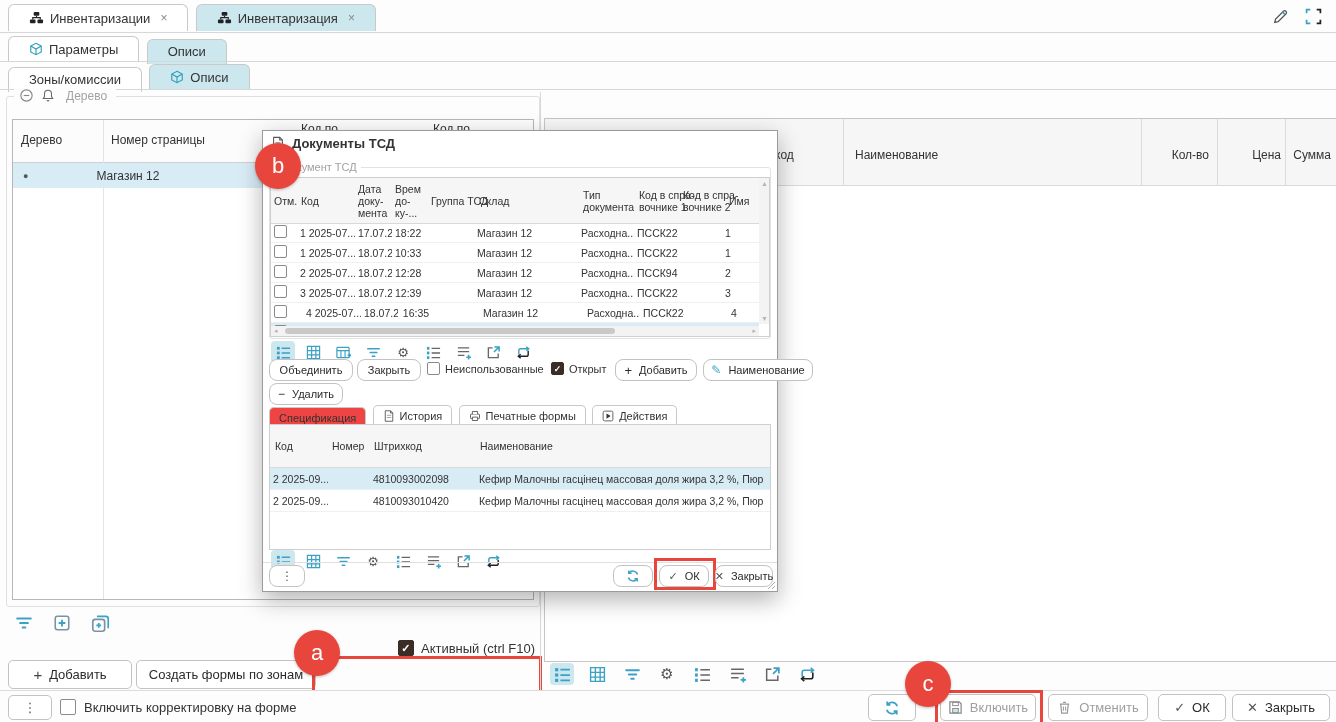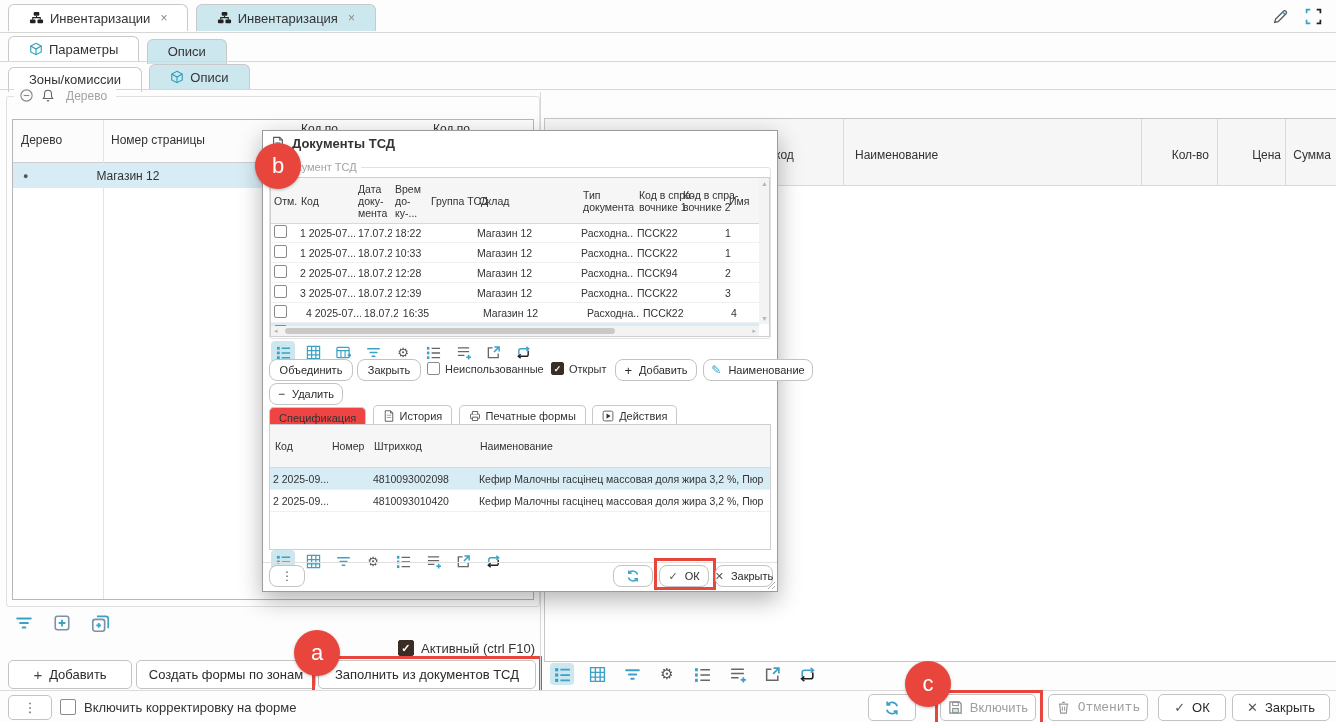--- a/index.html
+++ b/index.html
@@ -255,23 +255,20 @@
     <span style="font-size:13px;">Активный (ctrl F10)</span>
   </div>
 
   <div class="btn abs" style="left:8px;top:660px;width:122px;height:27px;">
     <span style="font-size:15px;color:#444;">+</span>
     <span>Добавить</span>
   </div>
   <div class="btn abs" style="left:136px;top:660px;width:178px;height:27px;">
     <span>Создать формы по зонам</span>
   </div>
-  <div class="btn abs" style="left:318px;top:660px;width:216px;height:27px;">
-    <span>Заполнить из документов ТСД</span>
-  </div>
   <div class="redrect" style="left:312px;top:656px;width:224px;height:33px;"></div>
 
   <div class="abs" style="left:540px;top:92px;width:1px;height:598px;background:#d8d8d8;"></div>
 
 
   <div class="abs" style="left:544px;top:118px;width:792px;height:542px;border:1px solid #c6c6c6;background:#fff;">
     <div class="abs dochead" style="left:0;top:0;width:100%;height:66px;">
       <span class="abs th" style="left:230px;top:29px;">код</span>
       <span class="abs th" style="left:310px;top:29px;">Наименование</span>
       <span class="abs th" style="left:600px;top:29px;width:64px;text-align:right;">Кол-во</span>
@@ -338,21 +335,21 @@
         <use href="#i-refresh"></use>
       </svg>
   </div>
   <div class="btn gray abs" style="left:940px;top:694px;width:94px;height:25px;">
     <svg width="15" height="15">
         <use href="#i-save"></use>
       </svg>
     <span>Включить</span>
   </div>
   <div class="redrect" style="left:935px;top:690px;width:102px;height:31px;"></div>
-  <div class="btn gray abs" style="left:1048px;top:694px;width:98px;height:25px;font-family:Liberation Mono, monospace;">
+  <div class="btn gray abs" style="left:1048px;top:694px;width:98px;height:25px;">
     <svg width="15" height="15">
         <use href="#i-trash"></use>
       </svg>
     <span>Отменить</span>
   </div>
   <div class="btn abs" style="left:1158px;top:694px;width:66px;height:25px;">
     <span style="color:#555;">✓</span>
     <span>ОК</span>
   </div>
   <div class="btn abs" style="left:1232px;top:694px;width:96px;height:25px;">

